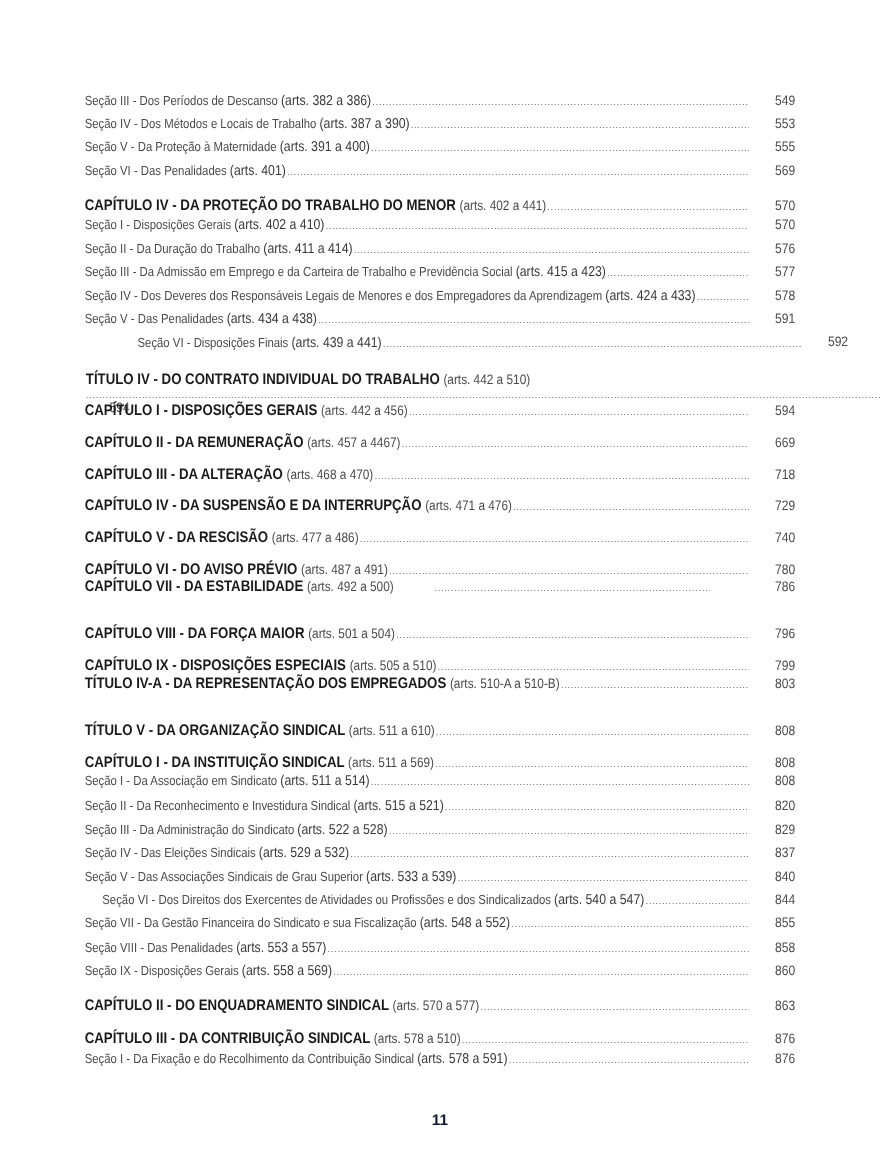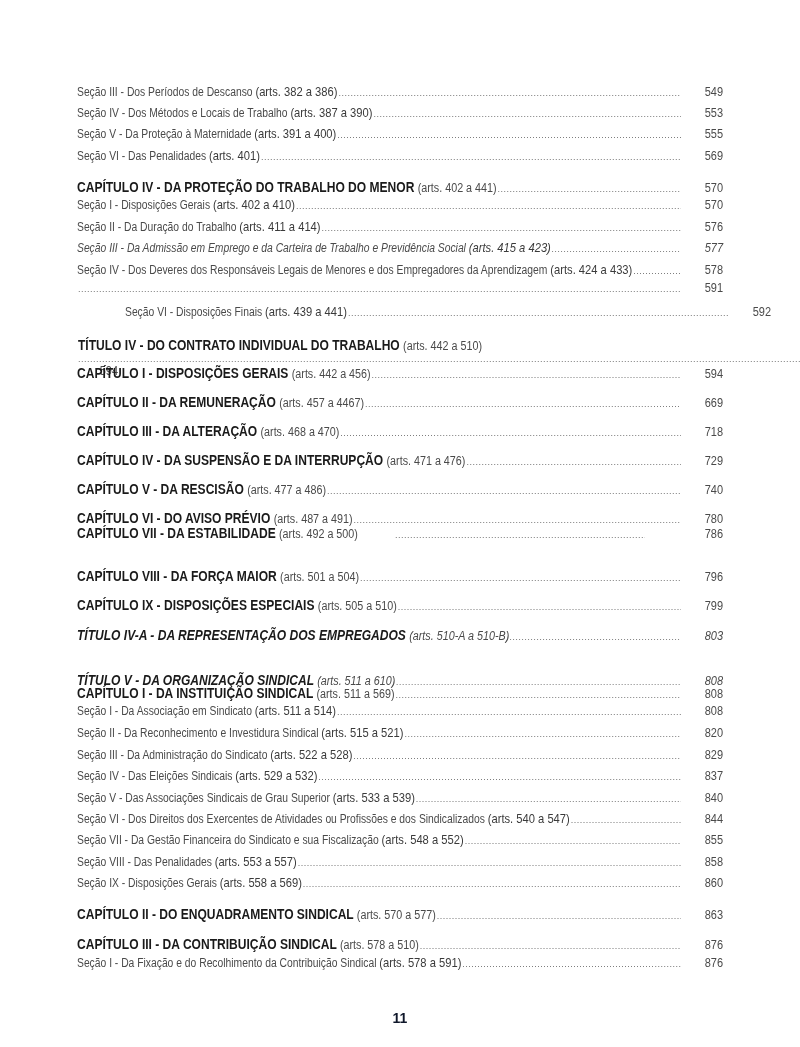--- a/index.html
+++ b/index.html
@@ -67,31 +67,32 @@
     <div class="row sec" style="top: 195px;">
       <span class="labelwrap" style="width: 217.97px;"><span class="label"><span class="title">Seção I - Disposições Gerais </span><span class="arts">(arts. 402 a 410)</span></span></span>
       <span class="lead"></span>
       <span class="page">570</span>
     </div>
     <div class="row sec" style="top: 217px;">
       <span class="labelwrap" style="width: 243.555px;"><span class="label"><span class="title">Seção II - Da Duração do Trabalho </span><span class="arts">(arts. 411 a 414)</span></span></span>
       <span class="lead"></span>
       <span class="page">576</span>
     </div>
-    <div class="row sec" style="top: 238px; font-style: italic;">
+    <div class="row sec" style="top: 238px;">
       <span class="labelwrap" style="width: 473.833px;"><span class="label"><span class="title">Seção III - Da Admissão em Emprego e da Carteira de Trabalho e Previdência Social </span><span class="arts">(arts. 415 a 423)</span></span></span>
       <span class="lead"></span>
       <span class="page">577</span>
     </div>
     <div class="row sec" style="top: 260px;">
       <span class="labelwrap" style="width: 555.305px;"><span class="label"><span class="title">Seção IV - Dos Deveres dos Responsáveis Legais de Menores e dos Empregadores da Aprendizagem </span><span class="arts">(arts. 424 a 433)</span></span></span>
       <span class="lead"></span>
       <span class="page">578</span>
     </div>
     <div class="row sec" style="top: 281px;">
+      <span class="labelwrap" style="width: 211.117px;"><span class="label"><span class="title">Seção V - Das Penalidades </span><span class="arts">(arts. 434 a 438)</span></span></span>
       <span class="lead"></span>
       <span class="page">591</span>
     </div>
     <div class="row sec" style="top: 302px; margin-left: 48px;">
       <span class="labelwrap" style="width: 221.987px;"><span class="label"><span class="title">Seção VI - Disposições Finais </span><span class="arts">(arts. 439 a 441)</span></span></span>
       <span class="lead"></span>
       <span class="page">592</span>
     </div>
     <div class="row head" style="top: 336px; flex-direction: column;">
       <span class="labelwrap" style="width: 403.958px;"><span class="label"><span class="title">TÍTULO IV - DO CONTRATO INDIVIDUAL DO TRABALHO </span><span class="arts">(arts. 442 a 510)</span></span></span>
@@ -136,26 +137,26 @@
     <div class="row head" style="top: 567px;">
       <span class="labelwrap" style="width: 281.999px;"><span class="label"><span class="title">CAPÍTULO VIII - DA FORÇA MAIOR </span><span class="arts">(arts. 501 a 504)</span></span></span>
       <span class="lead"></span>
       <span class="page">796</span>
     </div>
     <div class="row head" style="top: 596px;">
       <span class="labelwrap" style="width: 319.732px;"><span class="label"><span class="title">CAPÍTULO IX - DISPOSIÇÕES ESPECIAIS </span><span class="arts">(arts. 505 a 510)</span></span></span>
       <span class="lead"></span>
       <span class="page">799</span>
     </div>
-    <div class="row head" style="top: 626px; font-style: italic;">
+    <div class="row head" style="top: 612px;">
       <span class="labelwrap" style="width: 431.801px;"><span class="label"><span class="title">TÍTULO IV-A - DA REPRESENTAÇÃO DOS EMPREGADOS </span><span class="arts">(arts. 510-A a 510-B)</span></span></span>
       <span class="lead"></span>
       <span class="page">803</span>
     </div>
-    <div class="row head" style="top: 671px; font-style: italic;">
+    <div class="row head" style="top: 655px;">
       <span class="labelwrap" style="width: 318.213px;"><span class="label"><span class="title">TÍTULO V - DA ORGANIZAÇÃO SINDICAL </span><span class="arts">(arts. 511 a 610)</span></span></span>
       <span class="lead"></span>
       <span class="page">808</span>
     </div>
     <div class="row head" style="top: 684px;">
       <span class="labelwrap" style="width: 317.555px;"><span class="label"><span class="title">CAPÍTULO I - DA INSTITUIÇÃO SINDICAL </span><span class="arts">(arts. 511 a 569)</span></span></span>
       <span class="lead"></span>
       <span class="page">808</span>
     </div>
     <div class="row sec" style="top: 701px;">
@@ -177,21 +178,21 @@
       <span class="labelwrap" style="width: 240.357px;"><span class="label"><span class="title">Seção IV - Das Eleições Sindicais </span><span class="arts">(arts. 529 a 532)</span></span></span>
       <span class="lead"></span>
       <span class="page">837</span>
     </div>
     <div class="row sec" style="top: 788px;">
       <span class="labelwrap" style="width: 337.872px;"><span class="label"><span class="title">Seção V - Das Associações Sindicais de Grau Superior </span><span class="arts">(arts. 533 a 539)</span></span></span>
       <span class="lead"></span>
       <span class="page">840</span>
     </div>
     <div class="row sec" style="top: 809px;">
-      <span class="labelwrap" style="width: 492.767px;"><span class="label"><span class="title">Seção VI - Dos Direitos dos Exercentes de Atividades ou Profissões e dos Sindicalizados </span><span class="arts">(arts. 540 a 547)</span></span></span>
+      <span class="labelwrap" style="width: 492.767px; margin-left: 16px;"><span class="label"><span class="title">Seção VI - Dos Direitos dos Exercentes de Atividades ou Profissões e dos Sindicalizados </span><span class="arts">(arts. 540 a 547)</span></span></span>
       <span class="lead"></span>
       <span class="page">844</span>
     </div>
     <div class="row sec" style="top: 830px;">
       <span class="labelwrap" style="width: 386.637px;"><span class="label"><span class="title">Seção VII - Da Gestão Financeira do Sindicato e sua Fiscalização </span><span class="arts">(arts. 548 a 552)</span></span></span>
       <span class="lead"></span>
       <span class="page">855</span>
     </div>
     <div class="row sec" style="top: 852px;">
       <span class="labelwrap" style="width: 219.717px;"><span class="label"><span class="title">Seção VIII - Das Penalidades </span><span class="arts">(arts. 553 a 557)</span></span></span>

